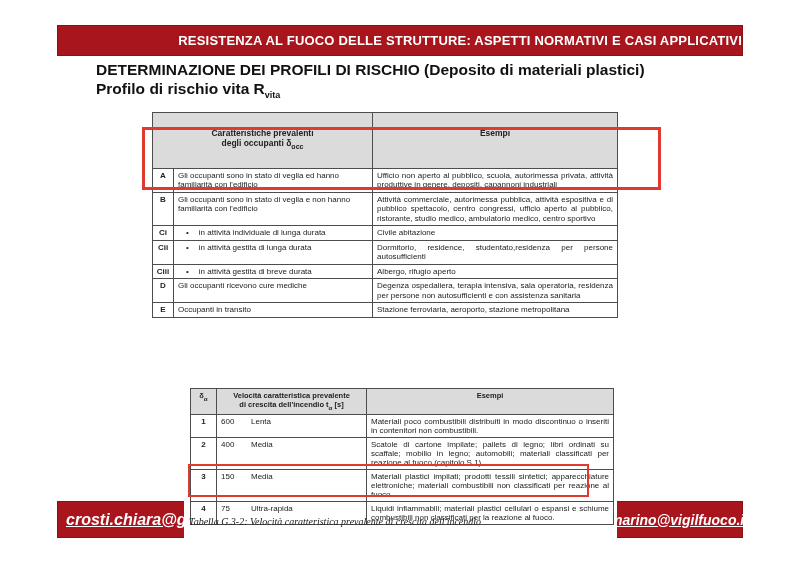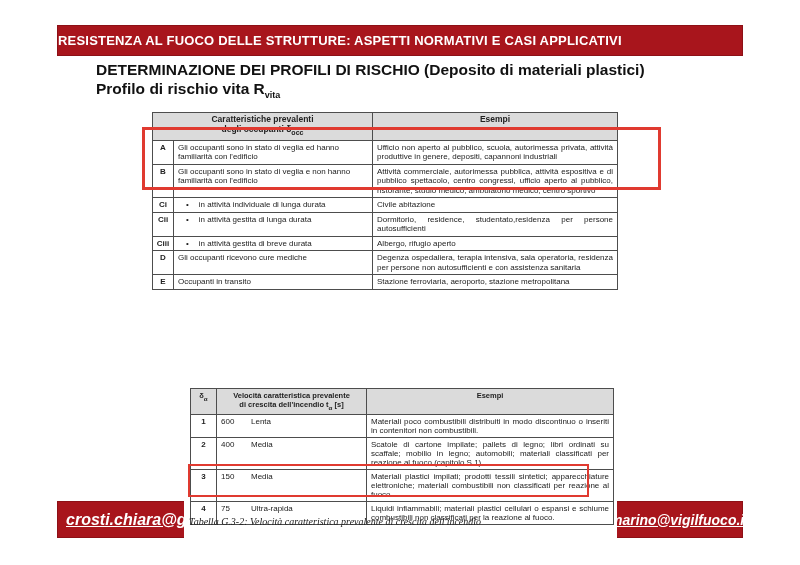--- a/index.html
+++ b/index.html
@@ -4,32 +4,32 @@
 <style>
   html,body{margin:0;padding:0;background:#ffffff;}
   #slide{
     position:relative;width:800px;height:565px;background:#fff;overflow:hidden;
     font-family:"Liberation Sans", sans-serif;color:#1a1a1a;
   }
   
   #banner{
     position:absolute;left:57px;top:25px;width:686px;height:31px;
     background:var(--bar-red);border:1px solid var(--bar-border);
-    display:flex;align-items:center;justify-content:flex-start;box-sizing:border-box;
+    display:flex;align-items:center;justify-content:flex-end;box-sizing:border-box;
   }
   #banner .txt{color:#fff;font-weight:bold;font-size:13px;letter-spacing:.2px;}
   
   #title{position:absolute;left:57px;top:60px;width:700px;font-weight:bold;font-size:15.5px;line-height:19px;color:#111;margin-left:39px;}
   #title sub{font-size:9px;}
   
   table{border-collapse:collapse;table-layout:fixed;background:#fff;}
   td,th{border:1px solid #4d4d4d;vertical-align:top;box-sizing:border-box;}
   
   #table1{position:absolute;left:152px;top:112px;width:465px;font-size:8px;line-height:9.5px;color:#222;}
-  #table1 th{background:var(--header-gray);font-weight:bold;text-align:center;padding:2px 2px;font-size:8.5px;}
+  #table1 th{background:var(--header-gray);font-weight:bold;text-align:center;padding:16px 2px;font-size:8.5px;}
   #table1 td{padding:2px 4px;}
   #table1 .keycell{text-align:center;font-weight:bold;padding:2px 1px;}
   #table1 .excell{text-align:justify;}
   #table1 .bullet{display:inline-block;margin-left:8px;margin-right:10px;}
   #table1 .bullet-text{white-space:nowrap;}
   #table1 .footnote td{padding:2.5px 4px;}
   
   #t2box{position:absolute;left:184px;top:383px;width:433px;height:157px;background:#fff;z-index:2;}
   #table2{position:absolute;left:6px;top:5px;width:423px;font-size:8px;line-height:9px;color:#222;}
   #table2 th{background:var(--header-gray);font-weight:bold;text-align:center;padding:2px 1px;font-size:7.5px;line-height:9px;}

